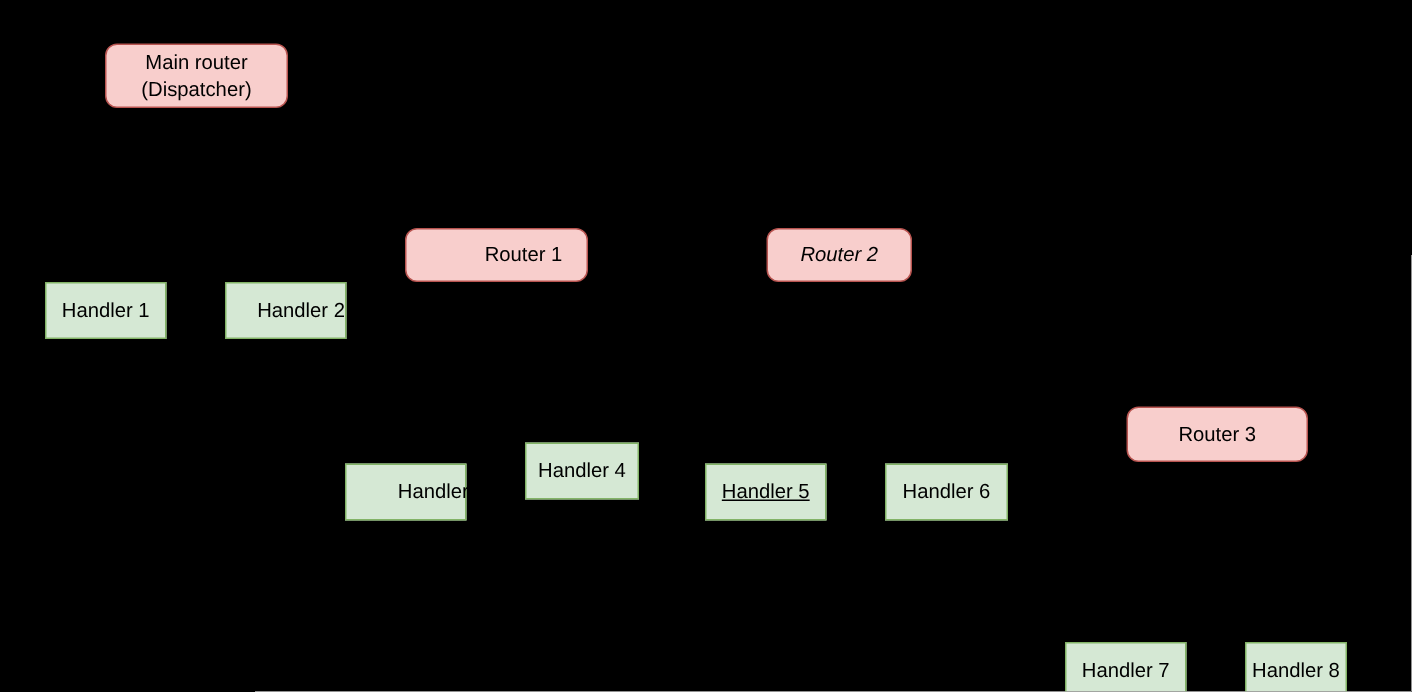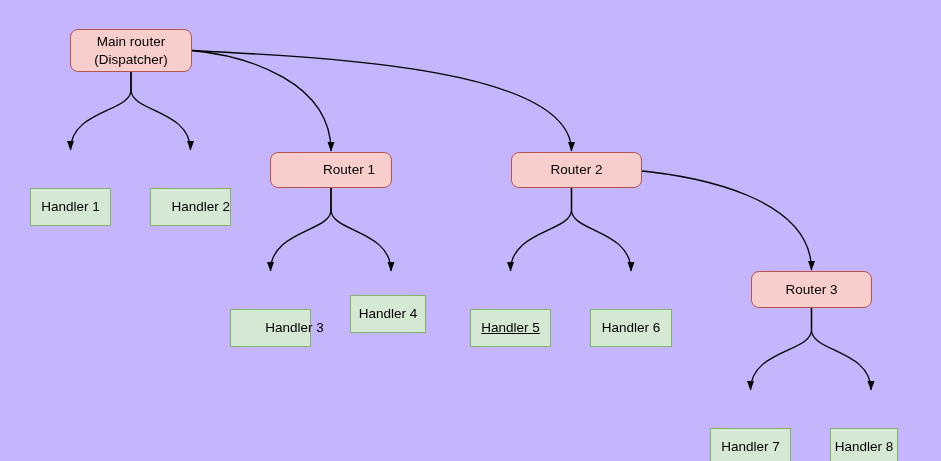--- a/index.html
+++ b/index.html
@@ -5,21 +5,21 @@
   html, body {
     margin: 0;
     padding: 0;
     background: #ffffff;
     font-family: "Liberation Sans", sans-serif;
   }
   .canvas {
     position: relative;
     width: 941px;
     height: 461px;
-    background: #c4b5fd;
+    background: #000000;
     overflow: hidden;
   }
   .edges-layer {
     position: absolute;
     left: 0; top: 0;
     width: 941px;
     height: 461px;
   }
   .edges-layer path.edge {
     fill: none;
@@ -81,21 +81,21 @@
       </div>
       <div class="node handler" style="left: 30px; top: 151px; width: 81px; height: 38px;">
         <span>Handler 1</span>
       </div>
       <div class="node handler" style="left: 150px; top: 151px; width: 81px; height: 38px; align-items: flex-end;">
         <span>Handler 2</span>
       </div>
       <div class="node router" style="left: 270px; top: 152px; width: 122px; height: 36px; padding-left: 36px;">
         <span>Router 1</span>
       </div>
-      <div class="node router" style="left: 511px; top: 152px; width: 131px; height: 36px;">
+      <div class="node router" style="left: 511px; top: 152px; width: 97px; height: 36px; font-style: italic;">
         <span>Router 2</span>
       </div>
       <div class="node handler" style="left: 230px; top: 272px; width: 81px; height: 38px; padding-left: 48px;">
         <span>Handler 3</span>
       </div>
       <div class="node handler" style="left: 350px; top: 258px; width: 76px; height: 38px;">
         <span>Handler 4</span>
       </div>
       <div class="node handler" style="left: 470px; top: 272px; width: 81px; height: 38px; text-decoration: underline;">
         <span>Handler 5</span>

